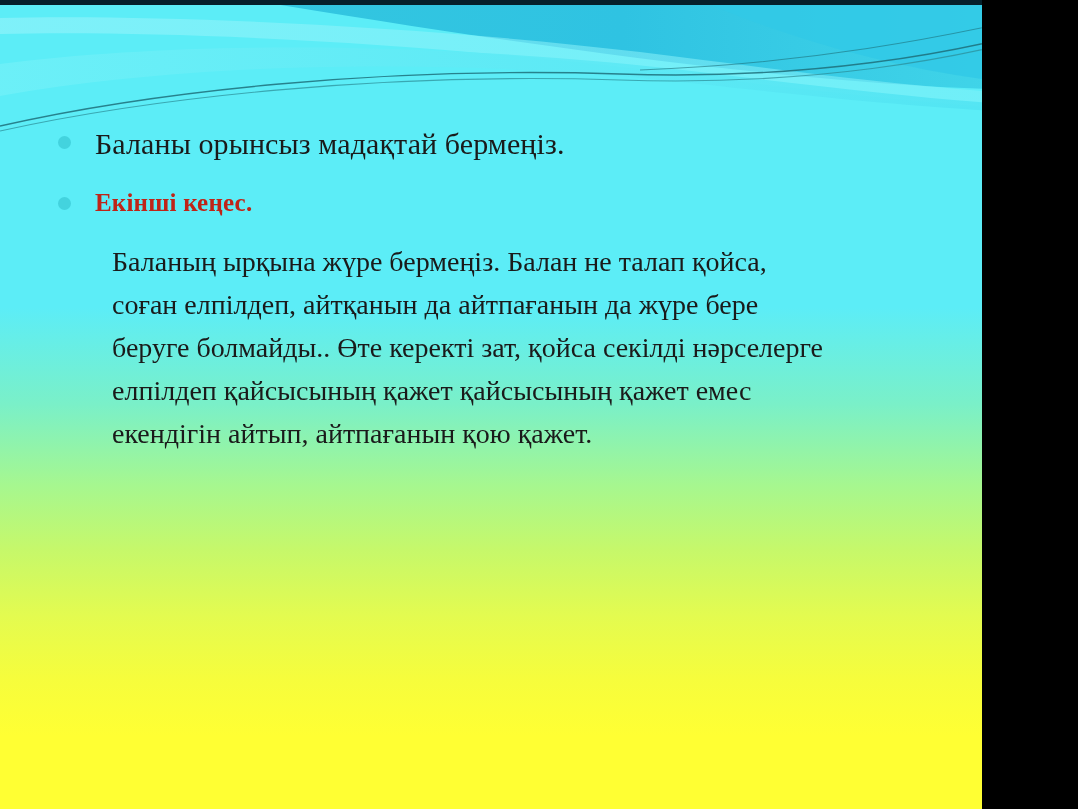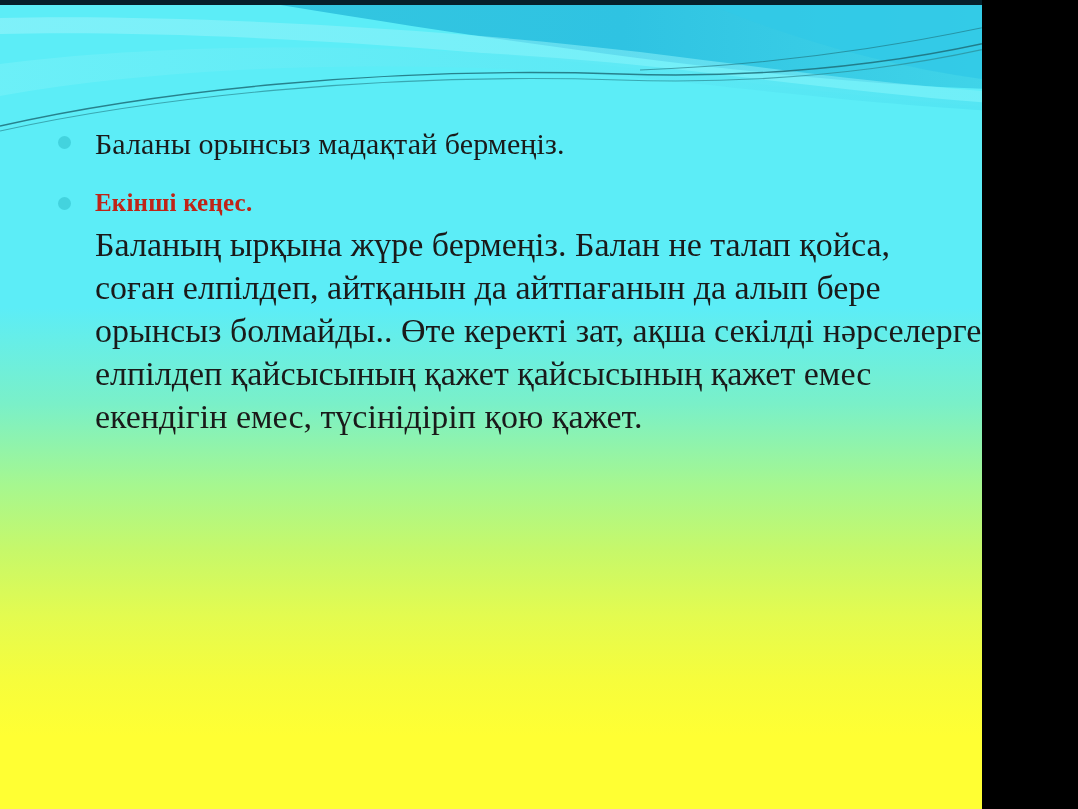--- a/index.html
+++ b/index.html
@@ -99,24 +99,24 @@
   .heading-red {
     font-size: 25px;
     line-height: 40px;
     font-weight: bold;
     color: #bf2418;
     margin: 0;
     letter-spacing: 0.2px;
   }
 
   .body-text {
-    font-size: 34px;
+    font-size: 28px;
     line-height: 43px;
     color: #1a1a1a;
-    margin: 0;
+    margin: 17px;
   }
   .body-text .ln {
     display: block;
     white-space: nowrap;
   }
 </style>
 </head>
 <body>
 
 <div id="slide">
@@ -170,22 +170,22 @@
         <p class="para">Баланы орынсыз мадақтай бермеңіз.</p>
       </div>
     </div>
 
     <div class="bullet-row">
       <span class="bullet-marker"></span>
       <div class="bullet-body">
         <p class="heading-red">Екінші кеңес.</p>
         <div class="body-text">
           <span class="ln">Баланың ырқына жүре бермеңіз. Балан не талап қойса,</span>
-          <span class="ln">соған елпілдеп, айтқанын да айтпағанын да алып бере</span>
-          <span class="ln">орынсыз болмайды.. Өте керекті зат, ақша секілді нәрселерге</span>
+          <span class="ln">соған елпілдеп, айтқанын да айтпағанын да жүре бере</span>
+          <span class="ln">беруге болмайды.. Өте керекті зат, қойса секілді нәрселерге</span>
           <span class="ln">елпілдеп қайсысының қажет қайсысының қажет емес</span>
-          <span class="ln">екендігін емес, түсінідіріп қою қажет.</span>
+          <span class="ln">екендігін айтып, айтпағанын қою қажет.</span>
         </div>
       </div>
     </div>
 
   </div>
 </div>
 
 </body></html>

